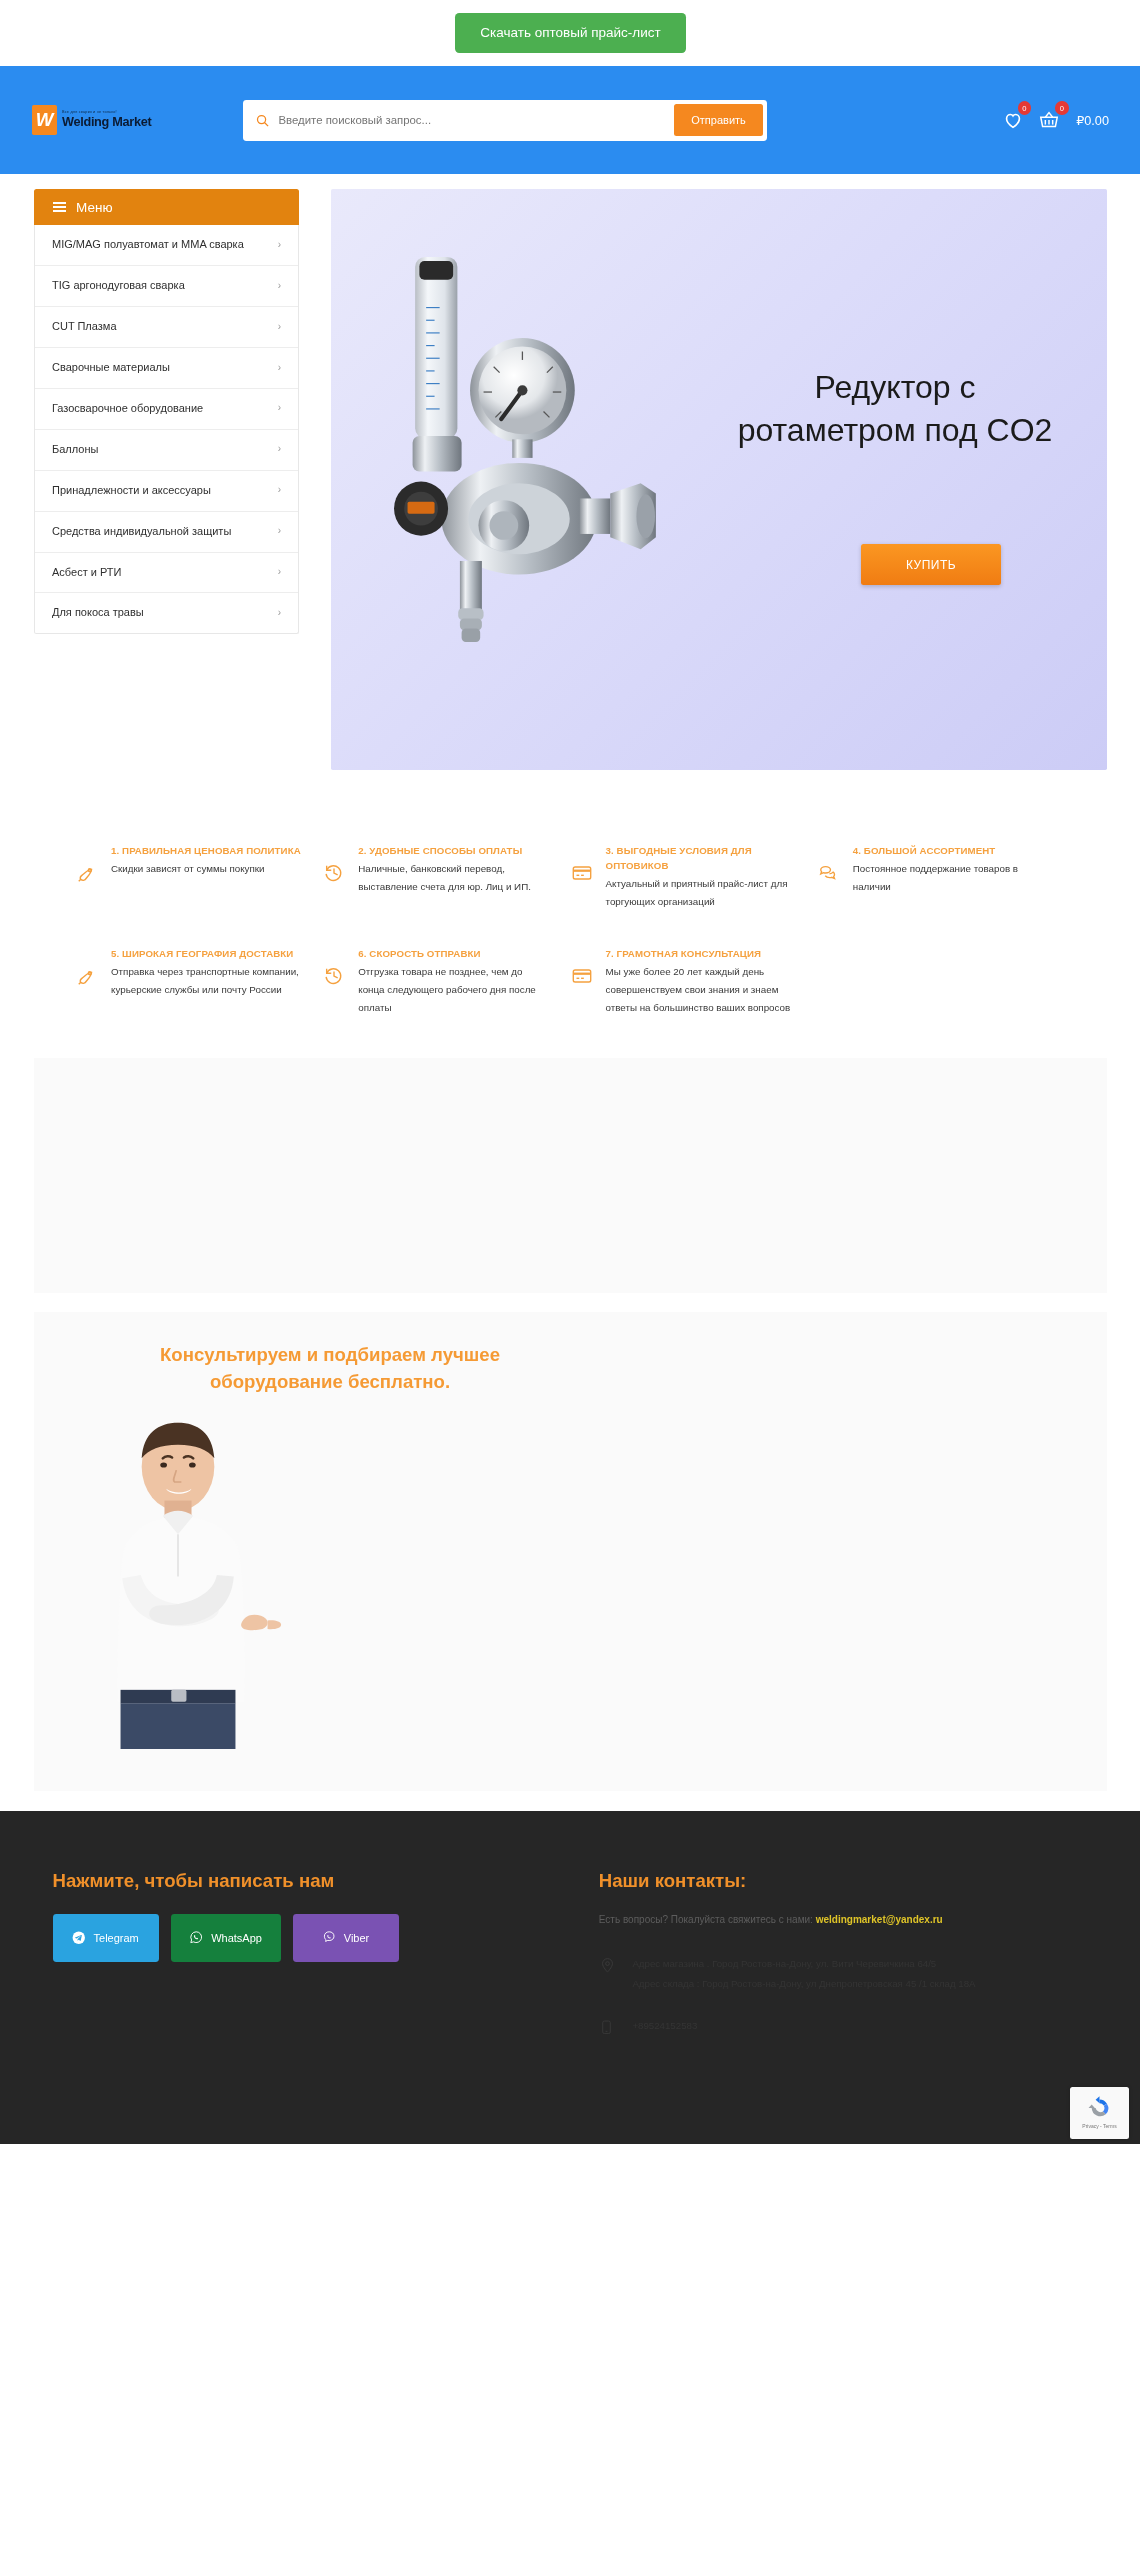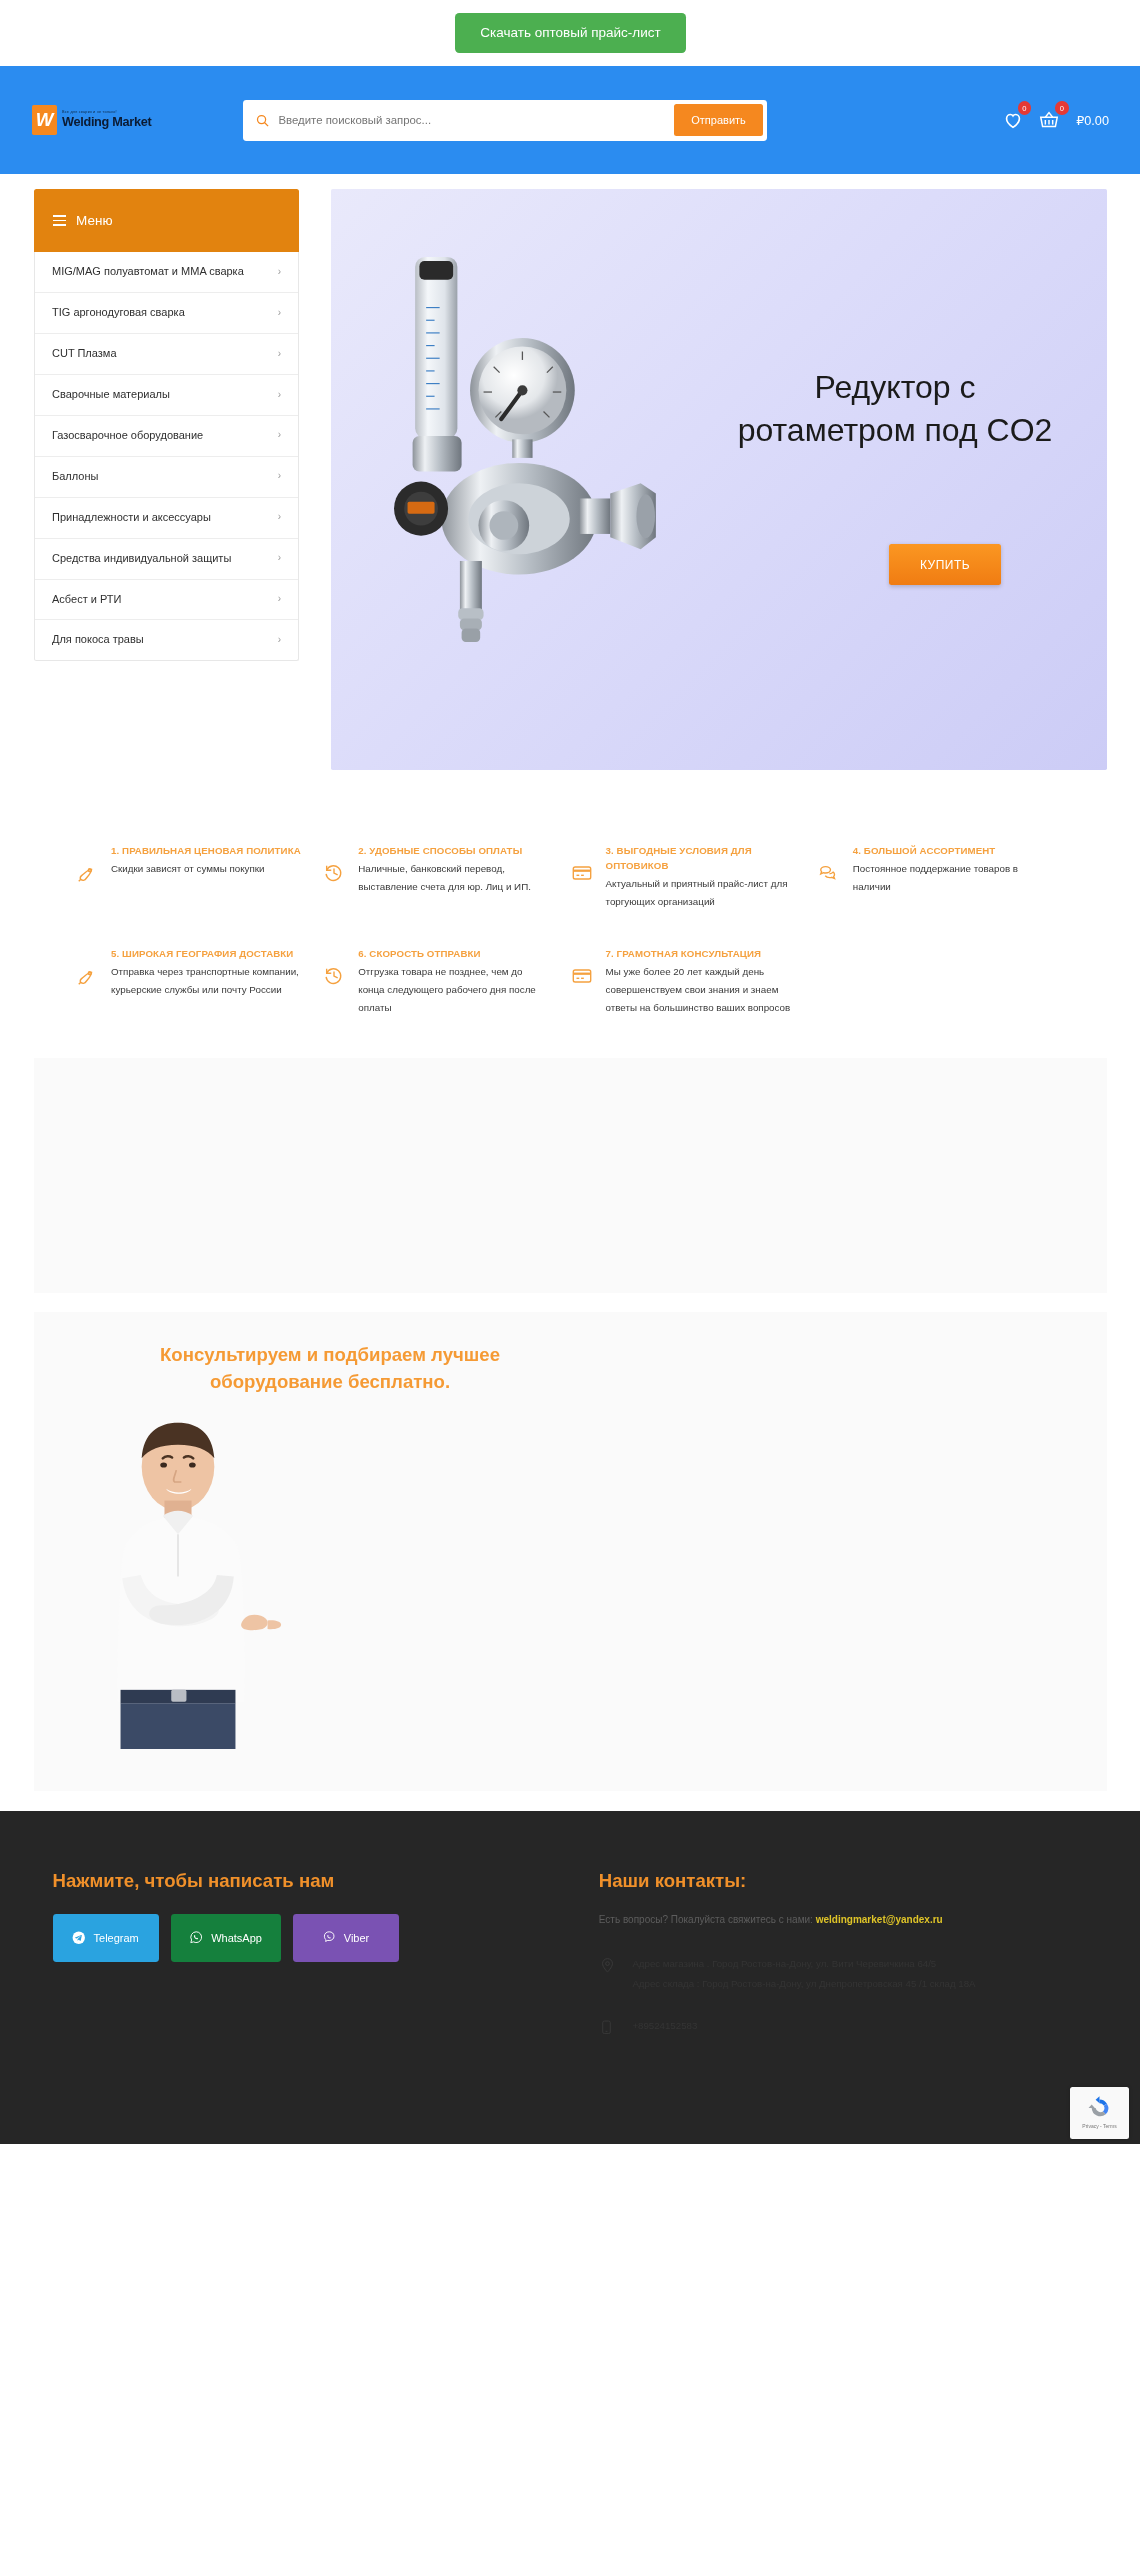--- a/index.html
+++ b/index.html
@@ -112,21 +112,21 @@
 
   
   .page { padding: 0 34px; }
   .content-row { display: flex; gap: 32px; padding-top: 15px; }
 
   
   .sidebar { width: 265px; flex: 0 0 265px; }
   .menu-head {
     background: #e2830f;
     color: #fff;
-    height: 63px;
+    height: 36px;
     display: flex;
     align-items: center;
     gap: 10px;
     padding: 0 18.6px;
     font-size: 13.5px;
     border-radius: 2.5px 2.5px 0 0;
   }
   .burger { display: flex; flex-direction: column; gap: 2.5px; }
   .burger span { display: block; width: 13.5px; height: 1.7px; background: #fff; }
   .menu-list {
@@ -168,21 +168,21 @@
     line-height: 1.33;
     color: #1b1b1b;
   }
   .hero-btn {
     position: absolute;
     right: 106px;
     top: 355px;
     background: linear-gradient(180deg,#fb9722 0%,#f07c12 100%);
     color: #fff;
     border: none;
-    width: 112px;
+    width: 140px;
     height: 41px;
     font-size: 12px;
     letter-spacing: 0.5px;
     border-radius: 2.5px;
     cursor: pointer;
     font-family: inherit;
     box-shadow: 0 1.7px 4.2px rgba(0,0,0,.18);
   }
   
   .reg { position: absolute; left: 46px; top: 51px; width: 279px; height: 473px; }

